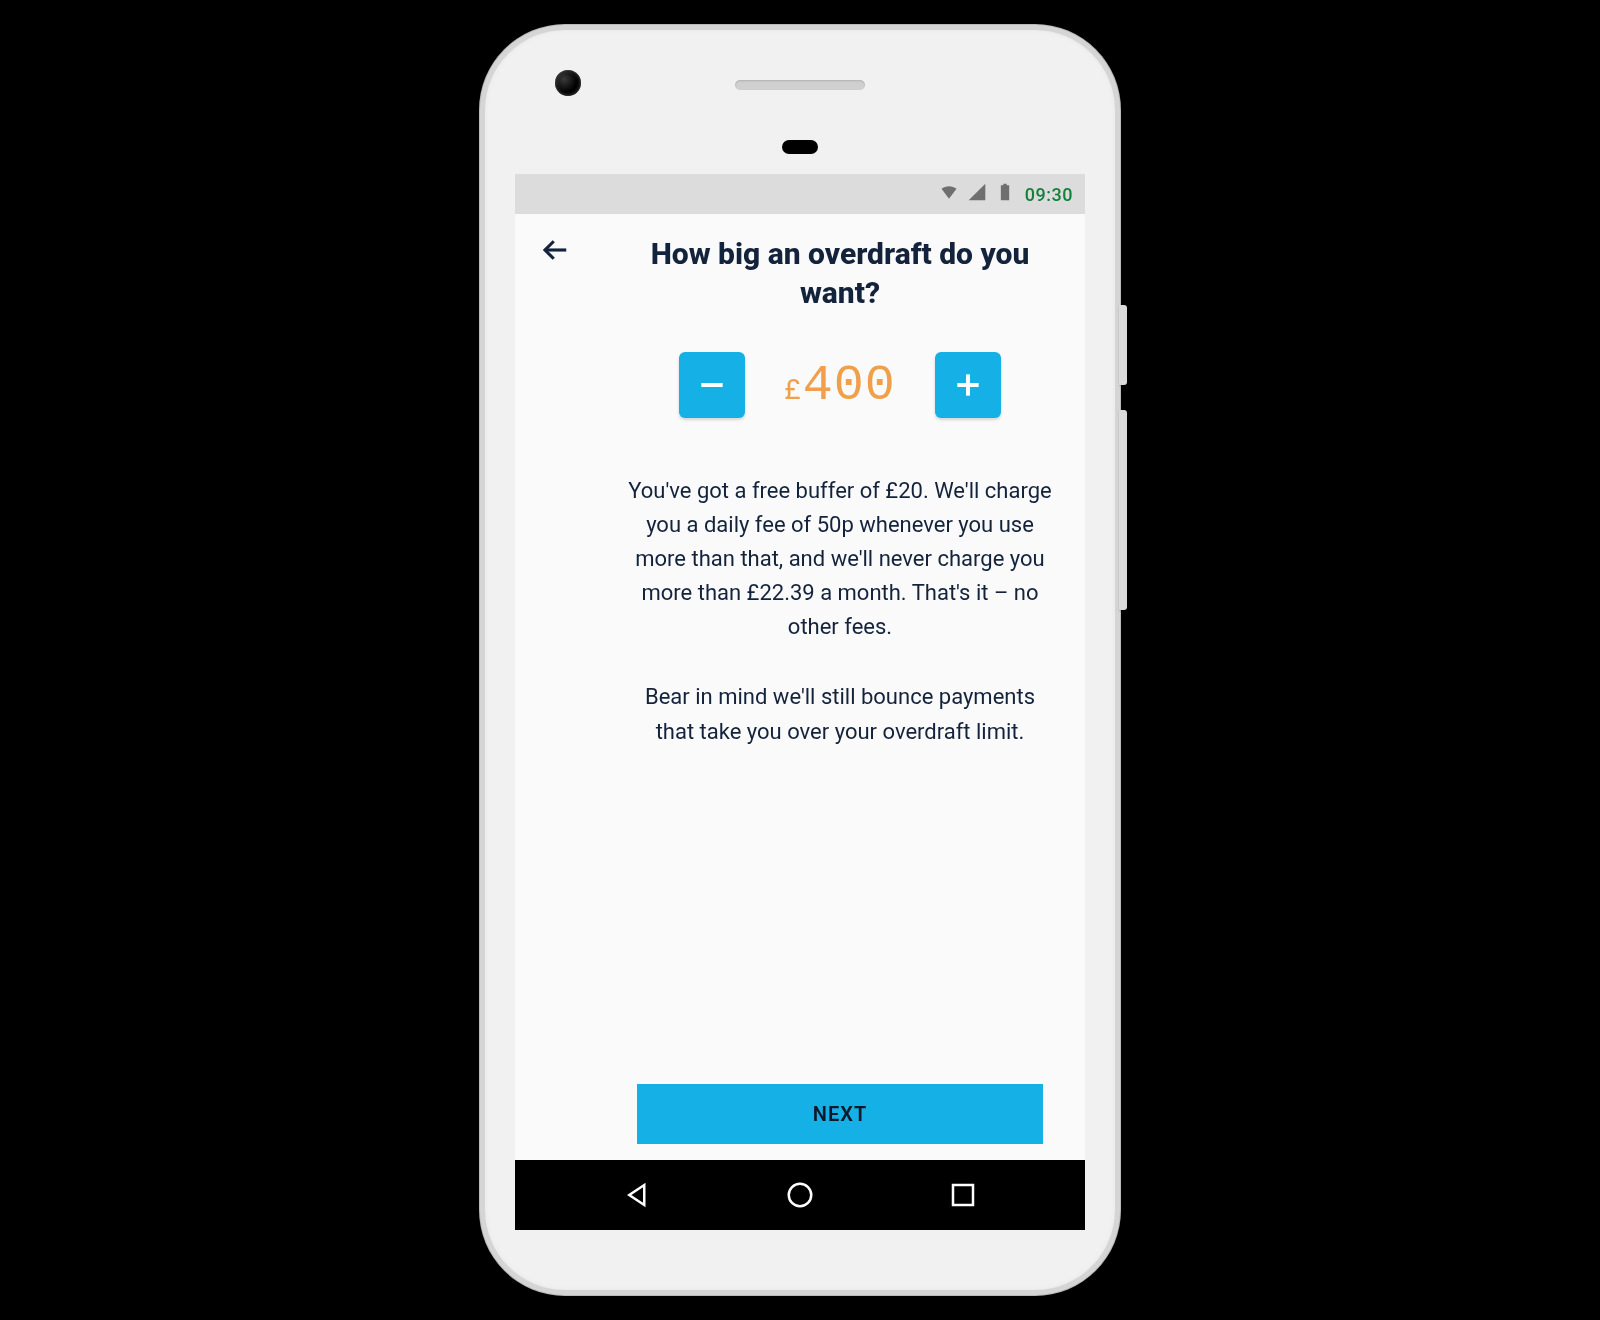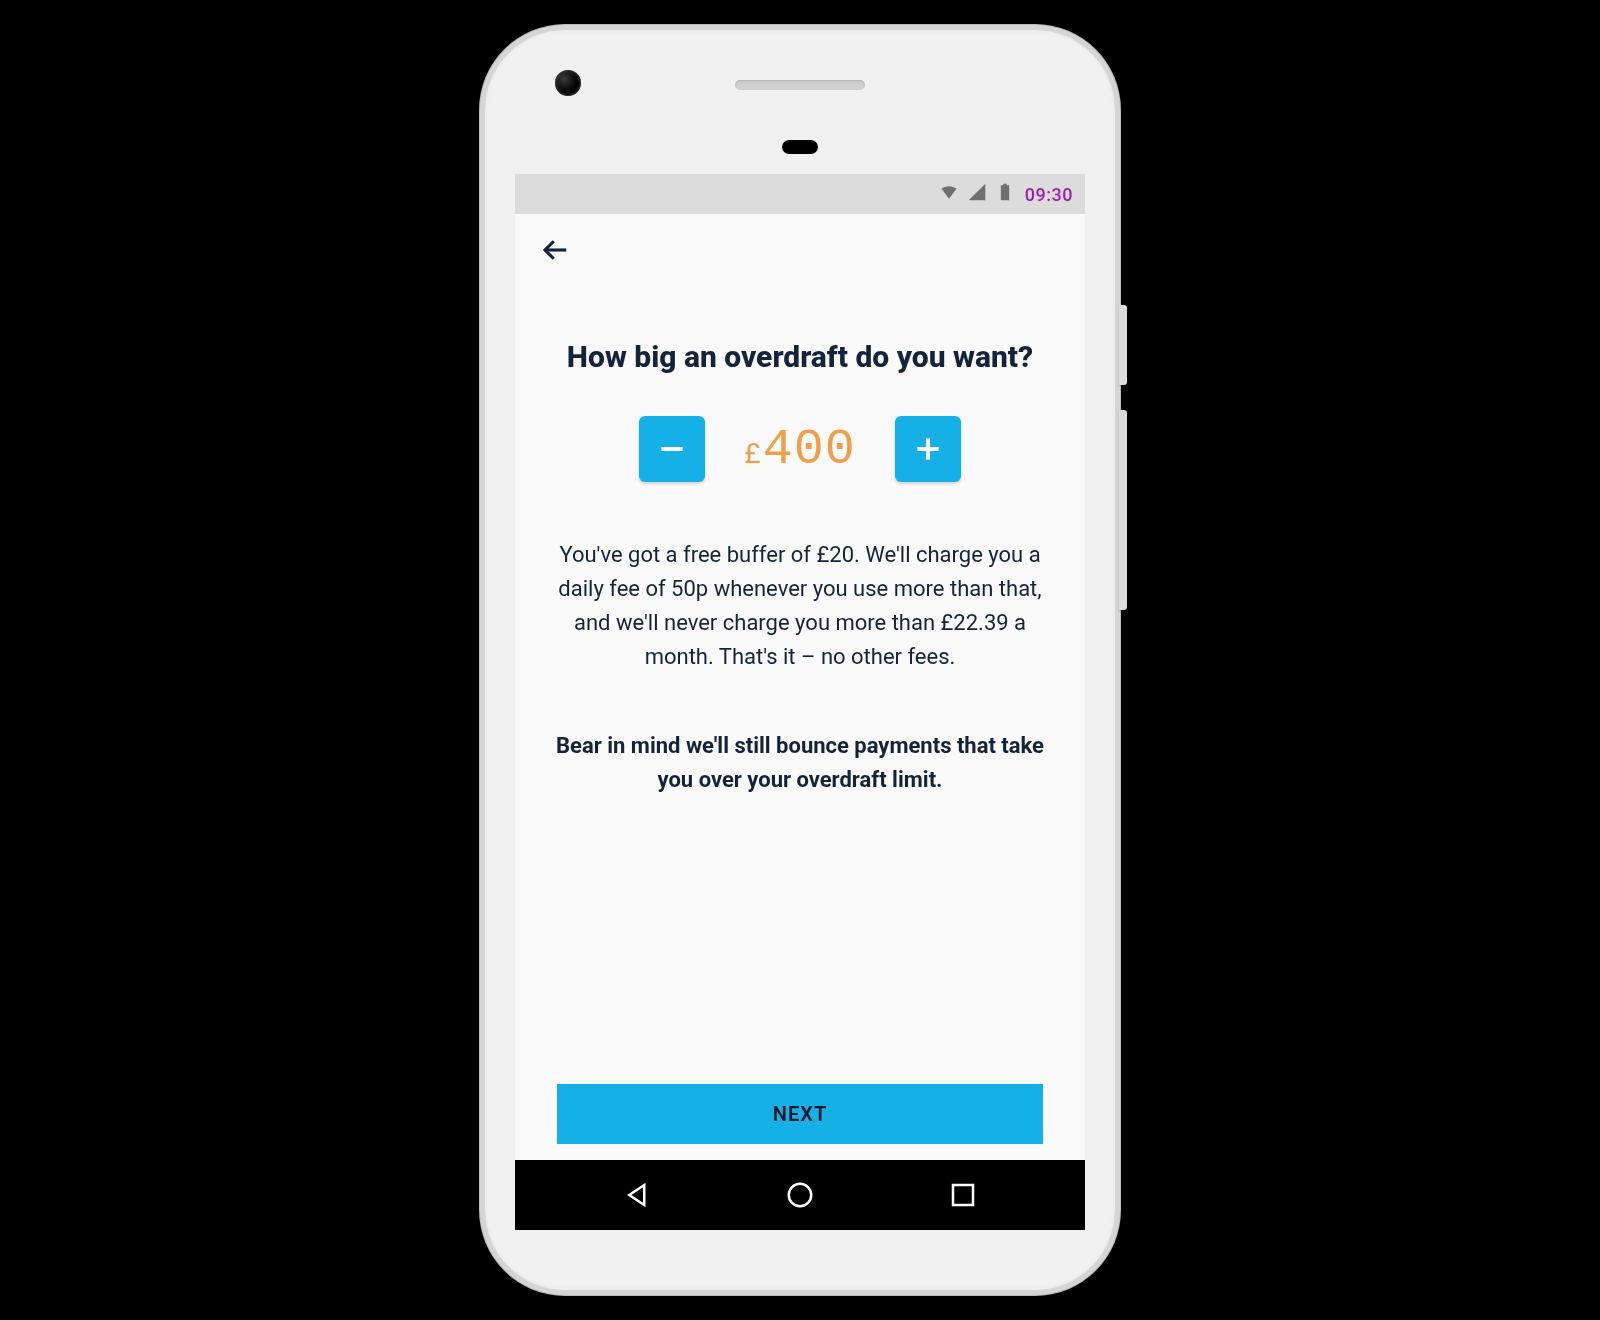--- a/index.html
+++ b/index.html
@@ -79,31 +79,30 @@
     overflow: hidden;
   }
   .status-bar {
     height: 40px;
     background: #dcdcdc;
     display: flex;
     align-items: center;
     justify-content: flex-end;
     padding: 0 12px;
     gap: 8px;
-    color: #a21caf;
+    color: #15803d;
     font-size: 18px;
   }
   .status-bar .time { font-weight: 500; letter-spacing: 0.5px; margin-left: 2px; }
   .status-bar svg { width: 20px; height: 20px; fill: #6f6f6f; }
   .app-area {
     flex: 1;
     background: #fafafa;
     display: flex;
-    flex-direction: column;
-    gap: 31px;
+    flex-direction: row;
   }
   .app-header {
     height: 72px;
     display: flex;
     align-items: center;
     padding: 0 18px;
   }
   .back-btn {
     width: 44px; height: 44px;
     display: flex; align-items: center; justify-content: center;
@@ -154,21 +153,21 @@
   .amount .cur { font-size: 28px; margin-right: 2px; }
   .amount .val { font-size: 50px; letter-spacing: 1px; font-family: Liberation Mono, monospace; }
   .body-text {
     margin-top: 56px;
     color: #14233c;
     font-size: 22px;
     line-height: 1.55;
     text-align: center;
     padding: 0 4px;
   }
-  .body-text.second { margin-top: 55px; font-weight: bold; }
+  .body-text.second { margin-top: 36px; }
   .cta-wrap {
     padding: 16px;
     margin-top: auto;
   }
   .cta {
     background: #14b0e6;
     color: #0f172a;
     text-align: center;
     height: 60px;
     line-height: 60px;

